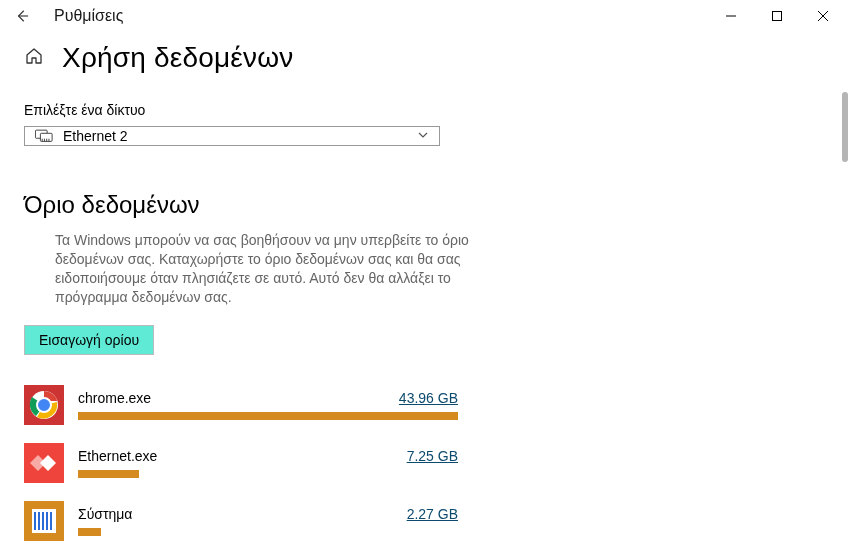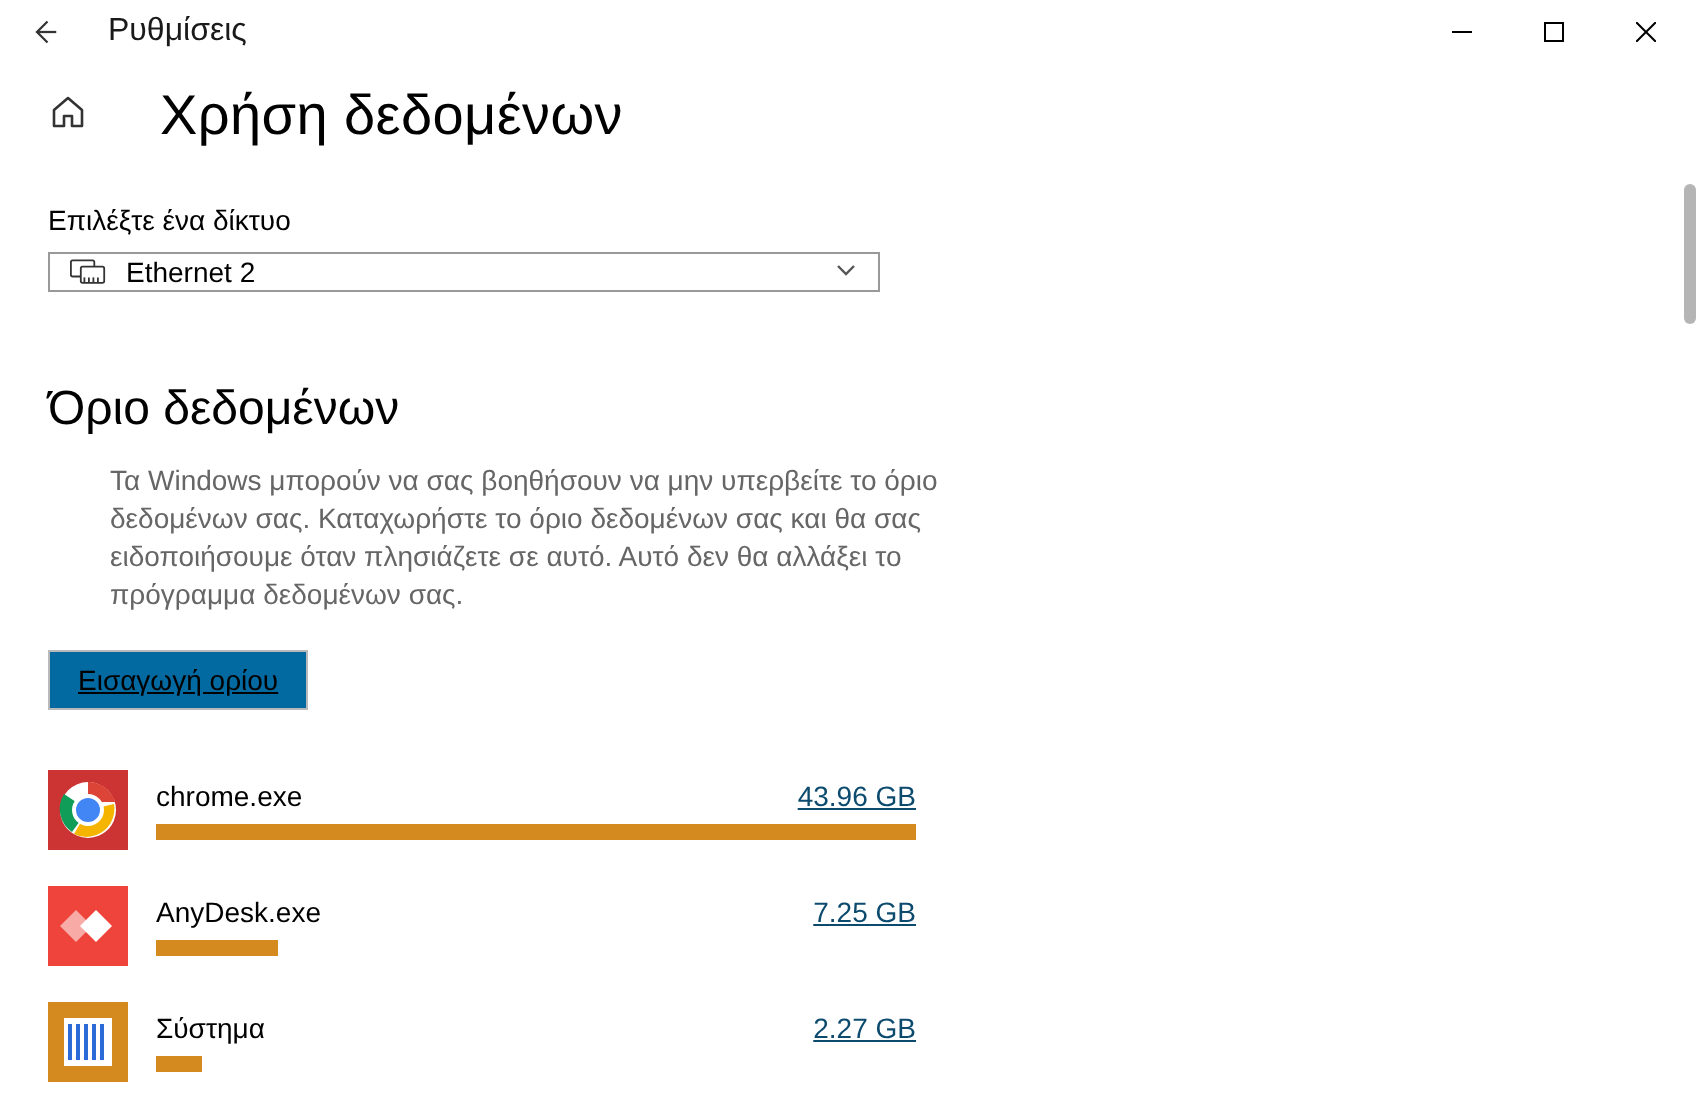--- a/index.html
+++ b/index.html
@@ -39,21 +39,21 @@
     display: flex; align-items: center; justify-content: center;
     cursor: pointer;
   }
   .content {
     padding: 10px 24px 0 24px;
     overflow-y: auto;
     height: calc(554px - 32px);
   }
   .header-row {
     display: flex; align-items: center;
-    gap: 36px;
+    gap: 18px;
     margin-bottom: 28px;
   }
   .home-icon {
     width: 20px; height: 20px;
   }
   h1.page-title {
     font-weight: 400;
     font-size: 28px;
     letter-spacing: 0.2px;
   }
@@ -82,26 +82,25 @@
   }
   .section-desc {
     font-size: 14px;
     color: #666;
     max-width: 420px;
     line-height: 1.35;
     margin-bottom: 18px;
     margin-left: 31px;
   }
   .limit-btn {
-    background: #0369a1;
+    background: #5eead4;
     border: 1px solid #bababa;
     padding: 6px 14px;
     font-size: 14px;
     cursor: pointer;
-    text-decoration: underline;
   }
   .app-list {
     margin-top: 30px;
   }
   .app-row {
     display: flex;
     align-items: center;
     margin-bottom: 18px;
   }
   .app-icon {
@@ -233,21 +232,21 @@
         </div>
       </div>
       <div class="app-row">
         <div class="app-icon"><svg width="40" height="40" viewBox="0 0 40 40">
             <rect width="40" height="40" fill="#ef443b"></rect>
             <path d="M14 12 L6 20 L14 28 L22 20 Z" fill="#fff" opacity="0.55"></path>
             <path d="M24 12 L16 20 L24 28 L32 20 Z" fill="#fff"></path>
           </svg></div>
         <div class="app-main">
           <div class="app-head">
-            <span class="app-name">AnyDesk.exe</span>
+            <span class="app-name">Ethernet.exe</span>
             <span class="app-size">7.25 GB</span>
           </div>
           <div class="bar-track">
             <div class="bar-fill" style="width:16%"></div>
           </div>
         </div>
       </div>
       <div class="app-row">
         <div class="app-icon"><svg width="40" height="40" viewBox="0 0 40 40">
             <rect width="40" height="40" fill="#d58a1f"></rect>

